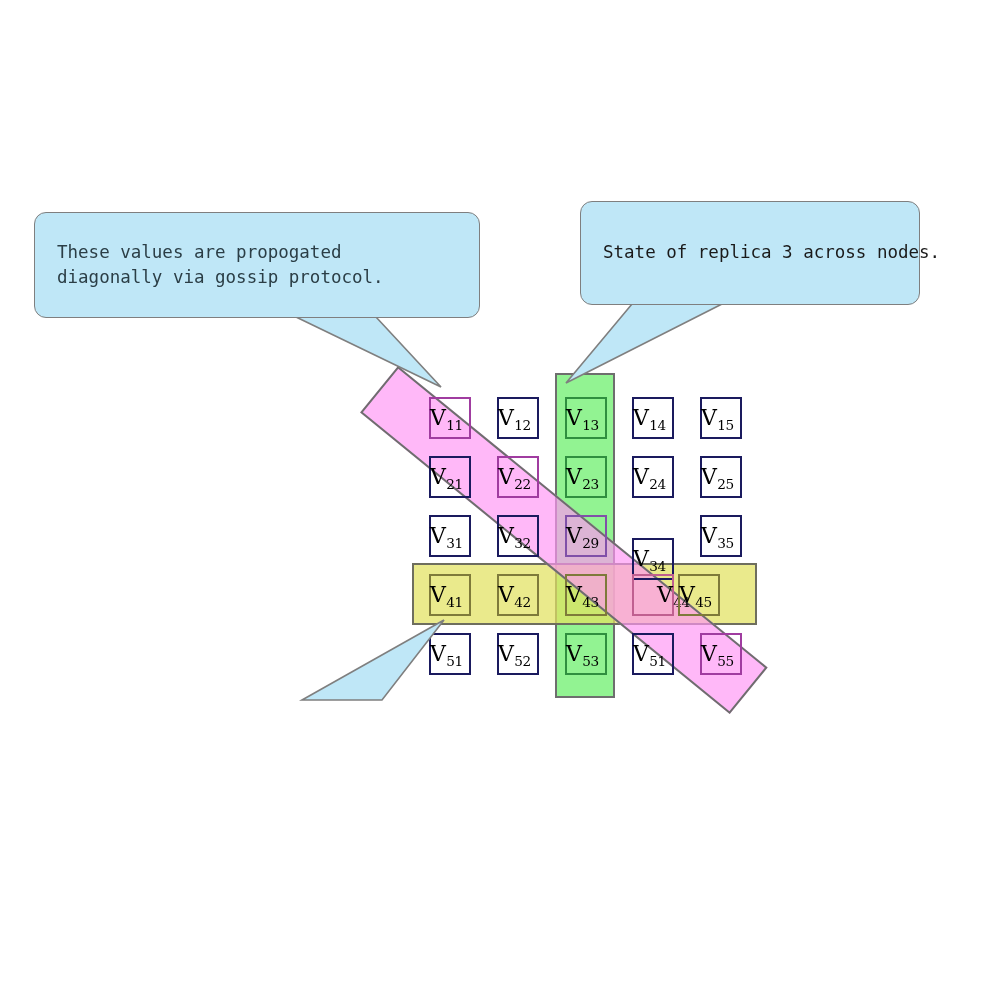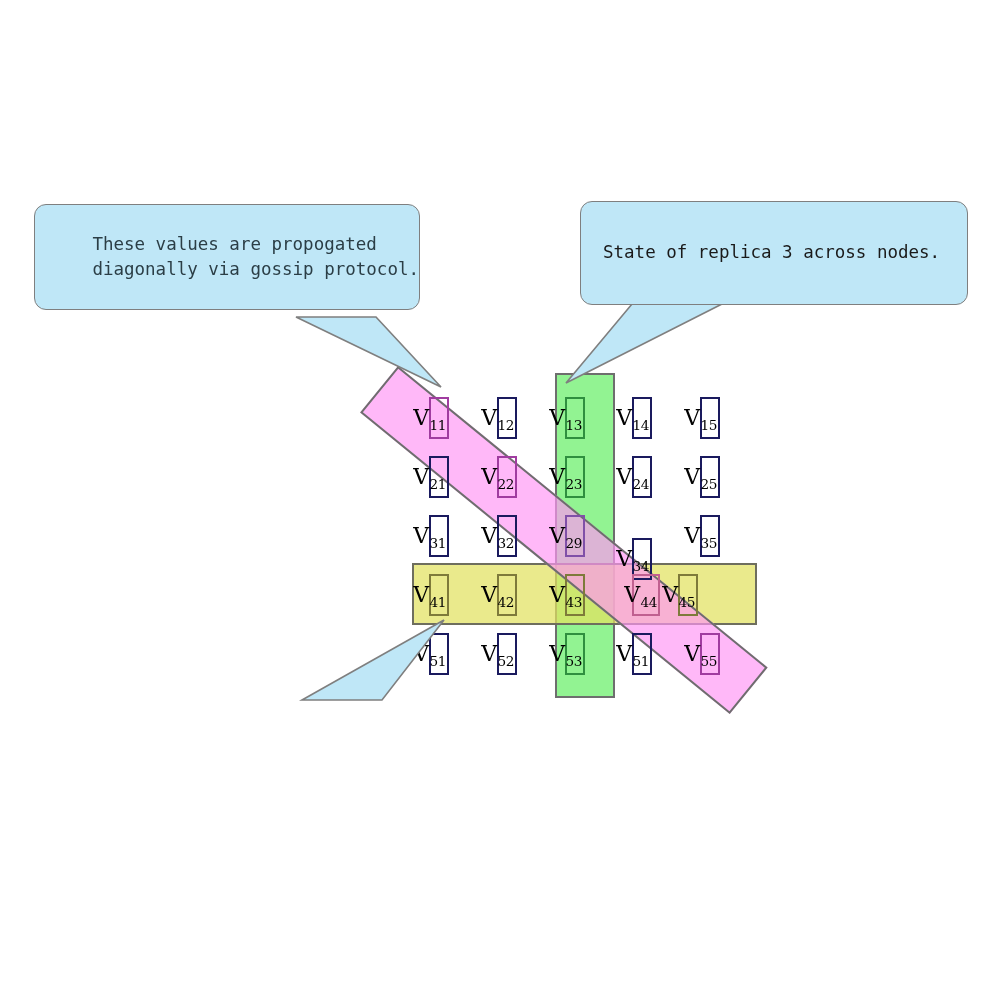--- a/index.html
+++ b/index.html
@@ -28,23 +28,23 @@
     z-index: 40;
   }
   .bubble-text {
     font-family: "DejaVu Sans Mono", "Liberation Mono", monospace;
     font-size: 17.5px;
     line-height: 1.45;
     color: #1a1a1a;
     white-space: pre;
     padding-left: 22px;
   }
-  #bubble-gossip { left: 34px; top: 204px; width: 386px; height: 106px; justify-content: flex-end; }
+  #bubble-gossip { left: 34px; top: 212px; width: 446px; height: 106px; }
   #bubble-gossip .bubble-text { color: #2b3e46; }
-  #bubble-replica { left: 580px; top: 201px; width: 388px; height: 104px; }
+  #bubble-replica { left: 580px; top: 201px; width: 340px; height: 104px; }
   #bubble-node { left: 44px; top: 701px; width: 386px; height: 97px; }
 
   .tail {
     position: absolute;
     left: 0; top: 0;
     width: 1000px; height: 1000px;
     overflow: visible;
     z-index: 35;
     pointer-events: none;
   }
@@ -79,28 +79,28 @@
     border: 2.2px solid #6e6e6e;
     transform-origin: 0 0;
     transform: rotate(39.2deg);
     z-index: 10;
   }
 
   
   #grid { position: absolute; left: 0; top: 0; z-index: 20; }
   .cell {
     position: absolute;
-    width: 20px;
+    width: 42px;
     height: 42px;
     box-sizing: border-box;
     border: 2.4px solid #1a1a5e;
     background: transparent;
     display: flex;
     align-items: center;
-    justify-content: flex-end;
+    justify-content: flex-start;
   }
   .cell.hl-green  { border-color: #2f8f3f; }
   .cell.hl-yellow { border-color: #7e7a3a; }
   .cell.hl-pink   { border-color: #a03ca0; }
   .cell.hl-purple { border-color: #8050a8; }
   .cell.hl-rose   { border-color: #c06090; padding-left: 24px; }
 
   .cell-label {
     font-family: "DejaVu Serif", "Liberation Serif", serif;
     font-size: 22px;

